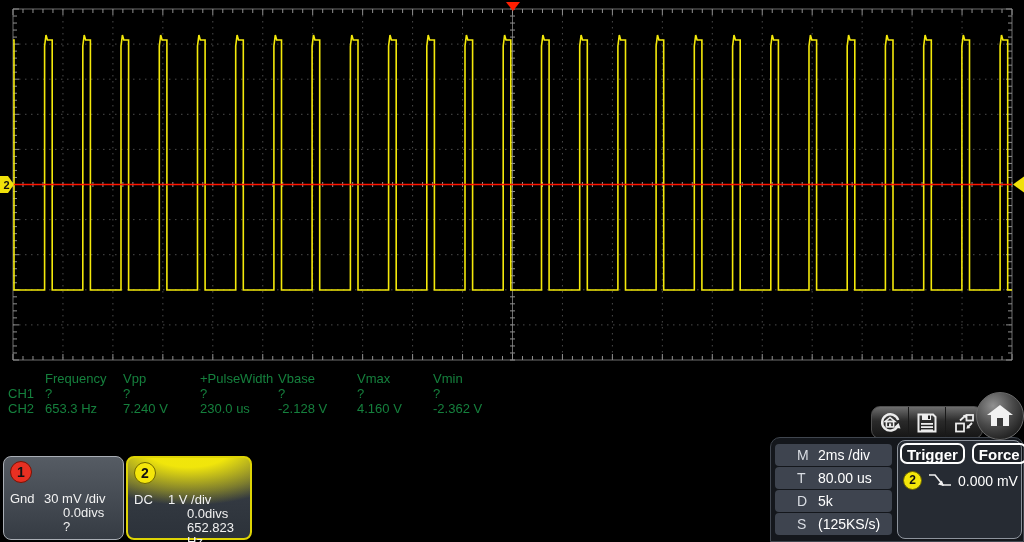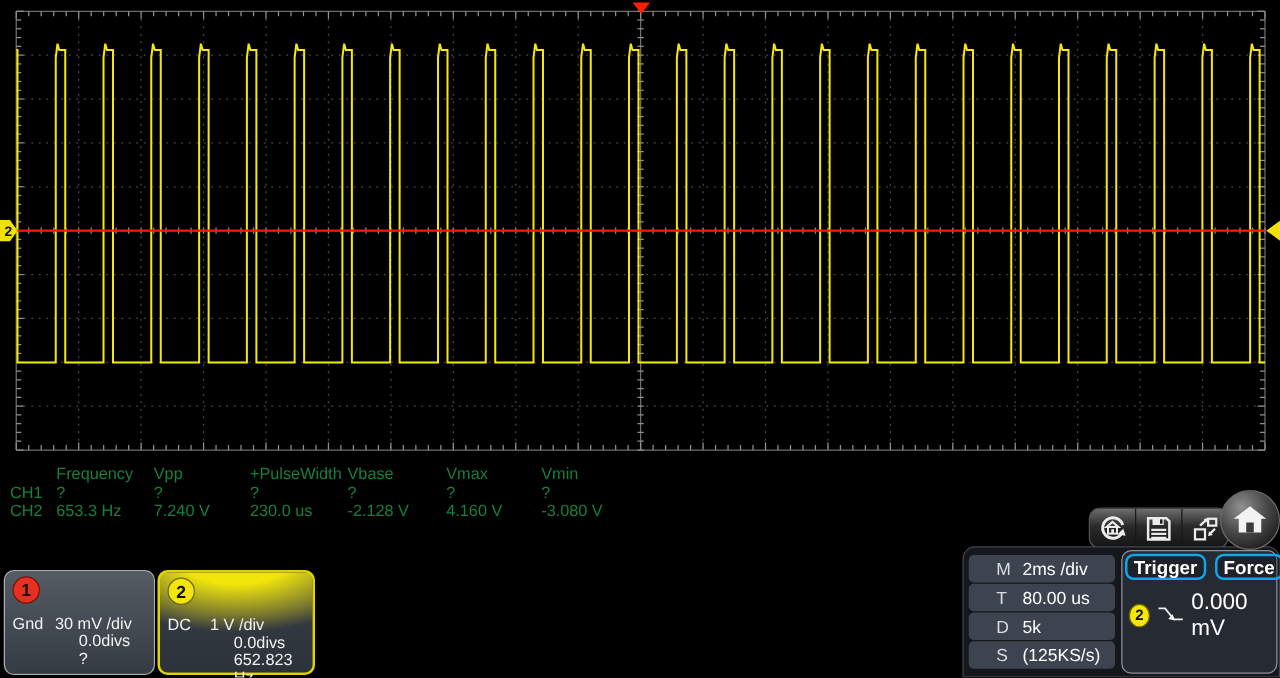--- a/index.html
+++ b/index.html
@@ -43,26 +43,26 @@
   .rpanel{position:absolute;left:770px;top:437px;width:254px;height:105px;background:#14171c;
     border:1px solid #40464f;border-radius:10px 10px 0 0;box-sizing:border-box;}
   .mtds{position:absolute;left:2px;top:5px;width:121px;}
   .trow{height:22px;margin:1px 2px;background:#3e444f;border-radius:4px;display:flex;
     line-height:22px;font-size:14px;color:#fff;}
   .tlab{margin-left:22px;width:16px;color:#d9dde3;}
   .tval{margin-left:5px;white-space:nowrap;text-align:right;}
   .trigbox{position:absolute;left:126px;top:2px;width:125px;height:99px;border:1px solid #8d939c;
     border-radius:8px;background:#262b33;box-sizing:border-box;}
   .tbtns{display:flex;gap:7px;padding:2px 2px 0 2px;}
-  .tbtn{border:2px solid #0ea5e9;border-radius:7px;color:#fff;font-weight:bold;font-size:15px;
+  .tbtn{border:2px solid #ffffff;border-radius:7px;color:#fff;font-weight:bold;font-size:15px;
     background:rgba(0,0,0,0.2);padding:0 5px;height:21px;line-height:19px;cursor:pointer;white-space:nowrap;}
   .triginfo{display:flex;align-items:center;margin:7px 0 0 5px;gap:5px;}
   .tbadge{width:17px;height:17px;border-radius:50%;background:#f4e60a;border:1px solid #6f6800;
     color:#111;font-weight:bold;font-size:12px;text-align:center;line-height:17px;}
-  .tlevel{color:#fff;font-size:18px;}
+  .tlevel{color:#fff;font-size:14px;}
 </style>
 </head>
 <body>
 
 <div class="scope">
 
   <svg id="display" width="1024" height="370">
       <line x1="62.95" y1="9" x2="62.95" y2="360" stroke="#4a4a4a" stroke-width="1" stroke-dasharray="1.5 4.5"></line>
       <line x1="112.9" y1="9" x2="112.9" y2="360" stroke="#4a4a4a" stroke-width="1" stroke-dasharray="1.5 4.5"></line>
       <line x1="162.85000000000002" y1="9" x2="162.85000000000002" y2="360" stroke="#4a4a4a" stroke-width="1" stroke-dasharray="1.5 4.5"></line>
@@ -577,21 +577,21 @@
     <div class="cell">?</div>
     <div class="cell">?</div>
     <div class="cell">?</div>
 
     <div class="cell">CH2</div>
     <div class="cell">653.3 Hz</div>
     <div class="cell">7.240 V</div>
     <div class="cell">230.0 us</div>
     <div class="cell">-2.128 V</div>
     <div class="cell">4.160 V</div>
-    <div class="cell">-3.080 V</div>
+    <div class="cell">-2.362 V</div>
   </div>
 
   <div class="chbox ch1box">
     <div class="badge badge1">1</div>
     <div class="cline">
       <span class="clab">Gnd</span>
       <span>30 mV /div</span>
     </div>
     <div class="cind">0.0divs</div>
     <div class="cind">?</div>

